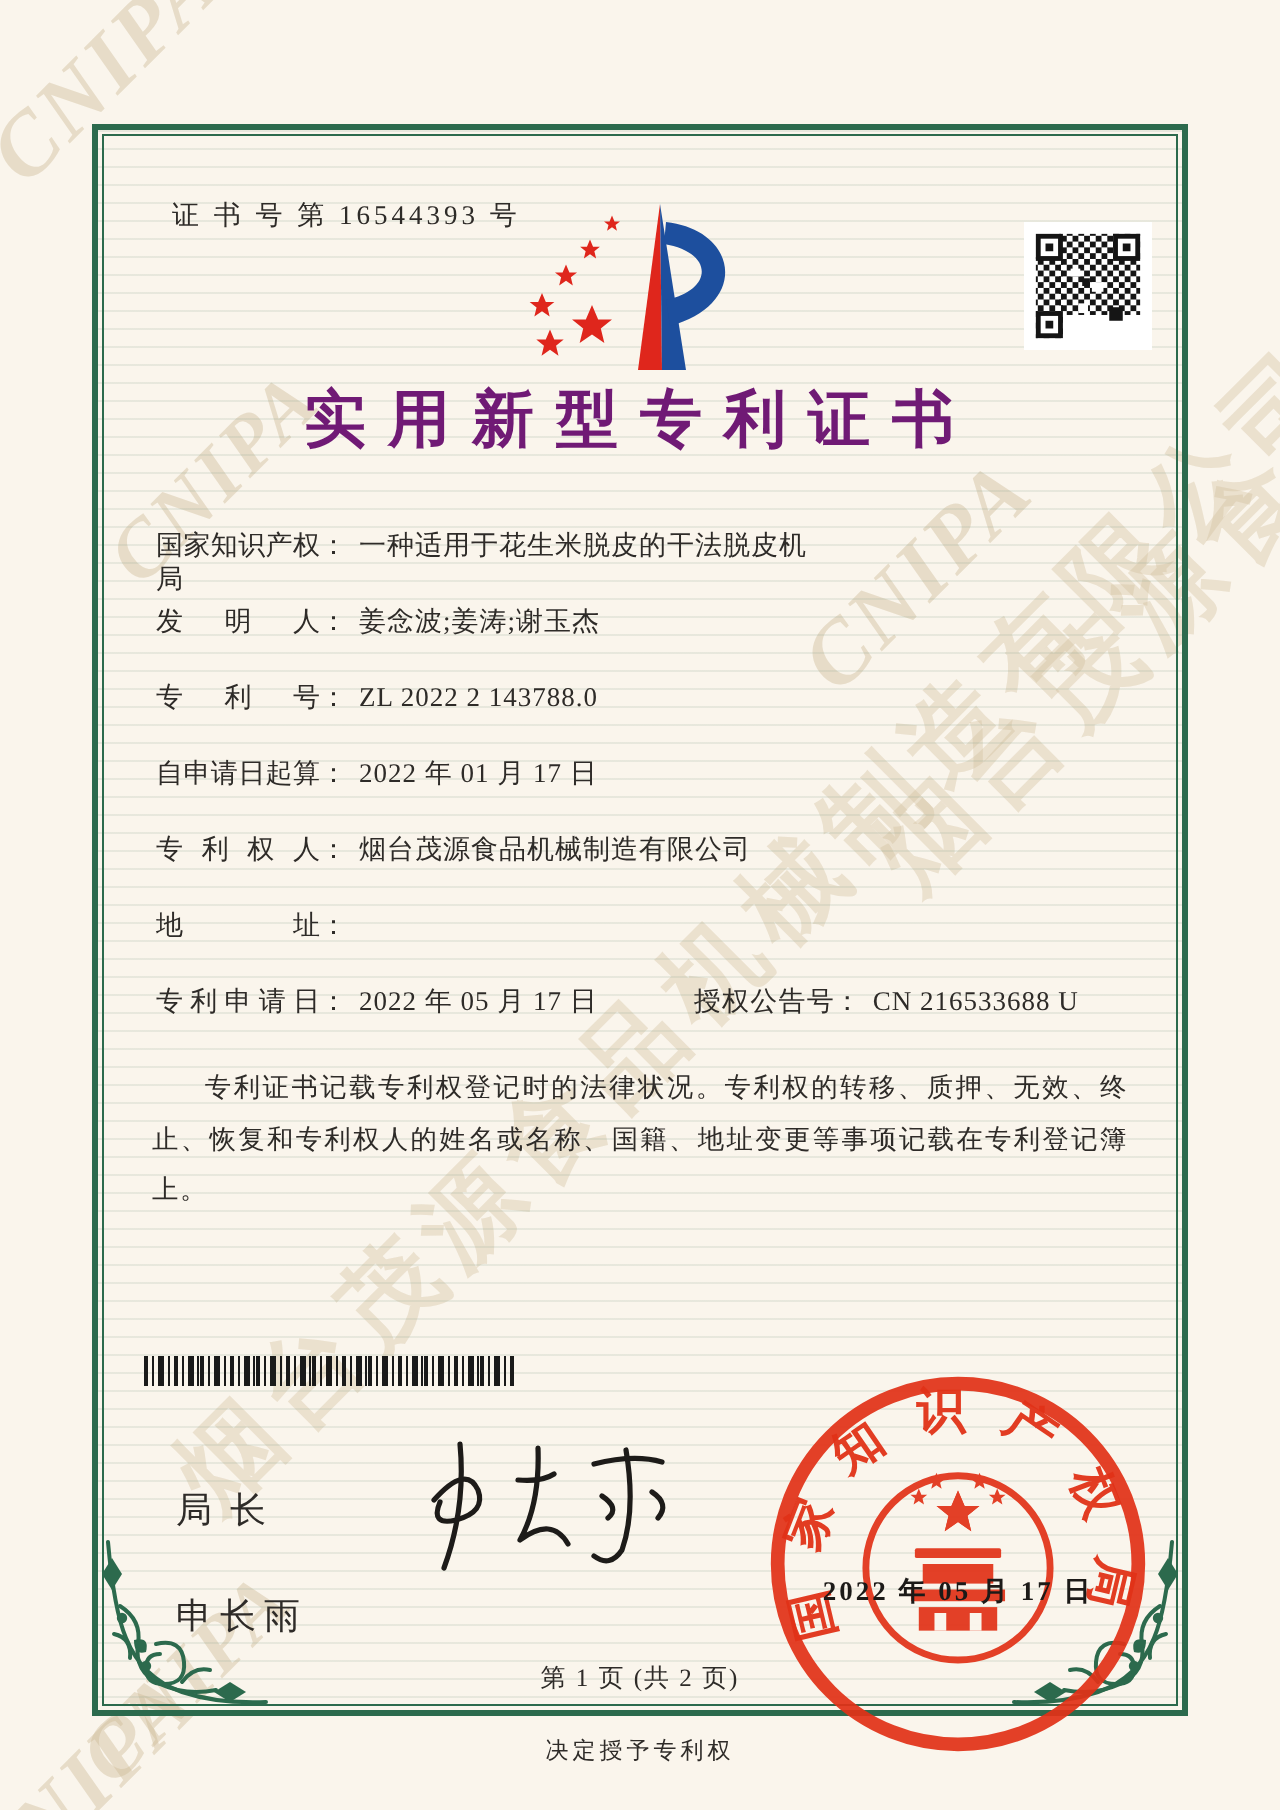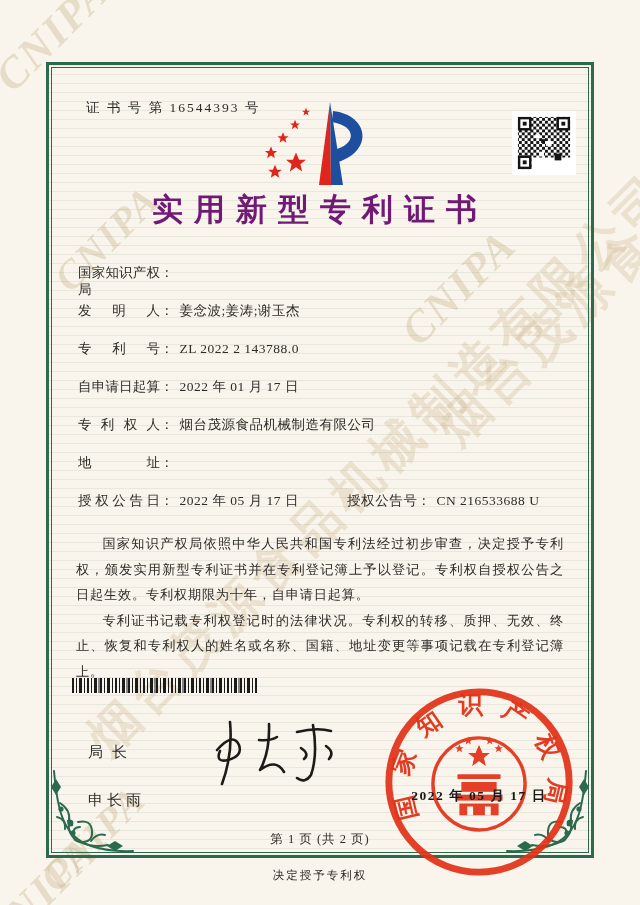--- a/index.html
+++ b/index.html
@@ -43,21 +43,21 @@
   .f-label{display:inline-block;width:82px;text-align:justify;text-align-last:justify;flex:none;}
   .f-colon{flex:none;}
   .f-value{margin-left:6px;letter-spacing:.5px;}
   .grant-extra{margin-left:48px;display:flex;}
   
   .paras{position:absolute;left:76px;top:531px;width:488px;z-index:2;
       font-size:13.2px;line-height:25.5px;letter-spacing:.8px;text-align:justify;}
   .paras p{margin:0;text-indent:2em;}
   
   .barcode{position:absolute;left:72px;top:678px;z-index:2;}
-  .officer{position:absolute;left:88px;top:743px;z-index:2;font-size:15px;}
+  .officer{position:absolute;left:88px;top:743px;z-index:2;font-size:18px;}
   .officer .t{letter-spacing:9px;}
   .officer .n{margin-top:29px;letter-spacing:4px;}
   .signature{position:absolute;left:193px;top:716px;z-index:2;}
   .seal{position:absolute;left:381px;top:684px;width:196px;height:196px;z-index:3;}
   .seal svg{mix-blend-mode:multiply;}
   .seal-date{position:absolute;left:8px;top:103px;width:180px;text-align:center;z-index:4;
       font-size:13.5px;letter-spacing:1.5px;color:#1c1a18;font-weight:bold;}
   .page-num{position:absolute;left:0;top:831px;width:100%;text-align:center;z-index:2;font-size:12.5px;letter-spacing:1px;}
   .foot-note{position:absolute;left:0;top:868px;width:100%;text-align:center;z-index:2;font-size:11.5px;letter-spacing:2px;}
 </style>
@@ -163,20 +163,21 @@
     </g>
   </svg>
 </div>
 
 <div class="title">实用新型专利证书</div>
 
 <div class="fields">
   <div class="frow">
     <span class="f-label">国家知识产权局</span>
       <span class="f-colon">：</span>
+    <span class="f-value">一种适用于花生米脱皮的干法脱皮机</span>
   </div>
   <div class="frow">
     <span class="f-label">发明人</span>
       <span class="f-colon">：</span>
     <span class="f-value">姜念波;姜涛;谢玉杰</span>
   </div>
   <div class="frow">
     <span class="f-label">专利号</span>
       <span class="f-colon">：</span>
     <span class="f-value">ZL 2022 2 143788.0</span>
@@ -189,33 +190,32 @@
   <div class="frow">
     <span class="f-label">专利权人</span>
       <span class="f-colon">：</span>
     <span class="f-value">烟台茂源食品机械制造有限公司</span>
   </div>
   <div class="frow">
     <span class="f-label">地址</span>
       <span class="f-colon">：</span>
   </div>
   <div class="frow">
-    <span class="f-label">授权公告日</span>
+    <span class="f-label">专利申请日</span>
       <span class="f-colon">：</span>
     <span class="f-value">2022 年 05 月 17 日</span>
     <span class="grant-extra">
       <span class="f-label" style="width:70px">授权公告号</span>
         <span class="f-colon">：</span>
       <span class="f-value">CN 216533688 U</span>
     </span>
   </div>
 </div>
 
 <div class="paras">
-  <p>国家知识产权局依照中华人民共和国专利法经过初步审查，决定授予专利权，颁发实用新型专利证书并在专利登记簿上予以登记。专利权自授权公告之日起生效。专利权期限为十年，自申请日起算。</p>
   <p>专利证书记载专利权登记时的法律状况。专利权的转移、质押、无效、终止、恢复和专利权人的姓名或名称、国籍、地址变更等事项记载在专利登记簿上。</p>
 </div>
 
 <svg class="barcode" width="185" height="15" viewBox="0 0 185 15">
   <defs>
     <pattern id="bars" width="28" height="15" patternUnits="userSpaceOnUse">
       <g fill="#1a1a1a">
         <rect x="0" y="0" width="2" height="15"></rect>
         <rect x="4" y="0" width="1" height="15"></rect>
         <rect x="7" y="0" width="3" height="15"></rect>

